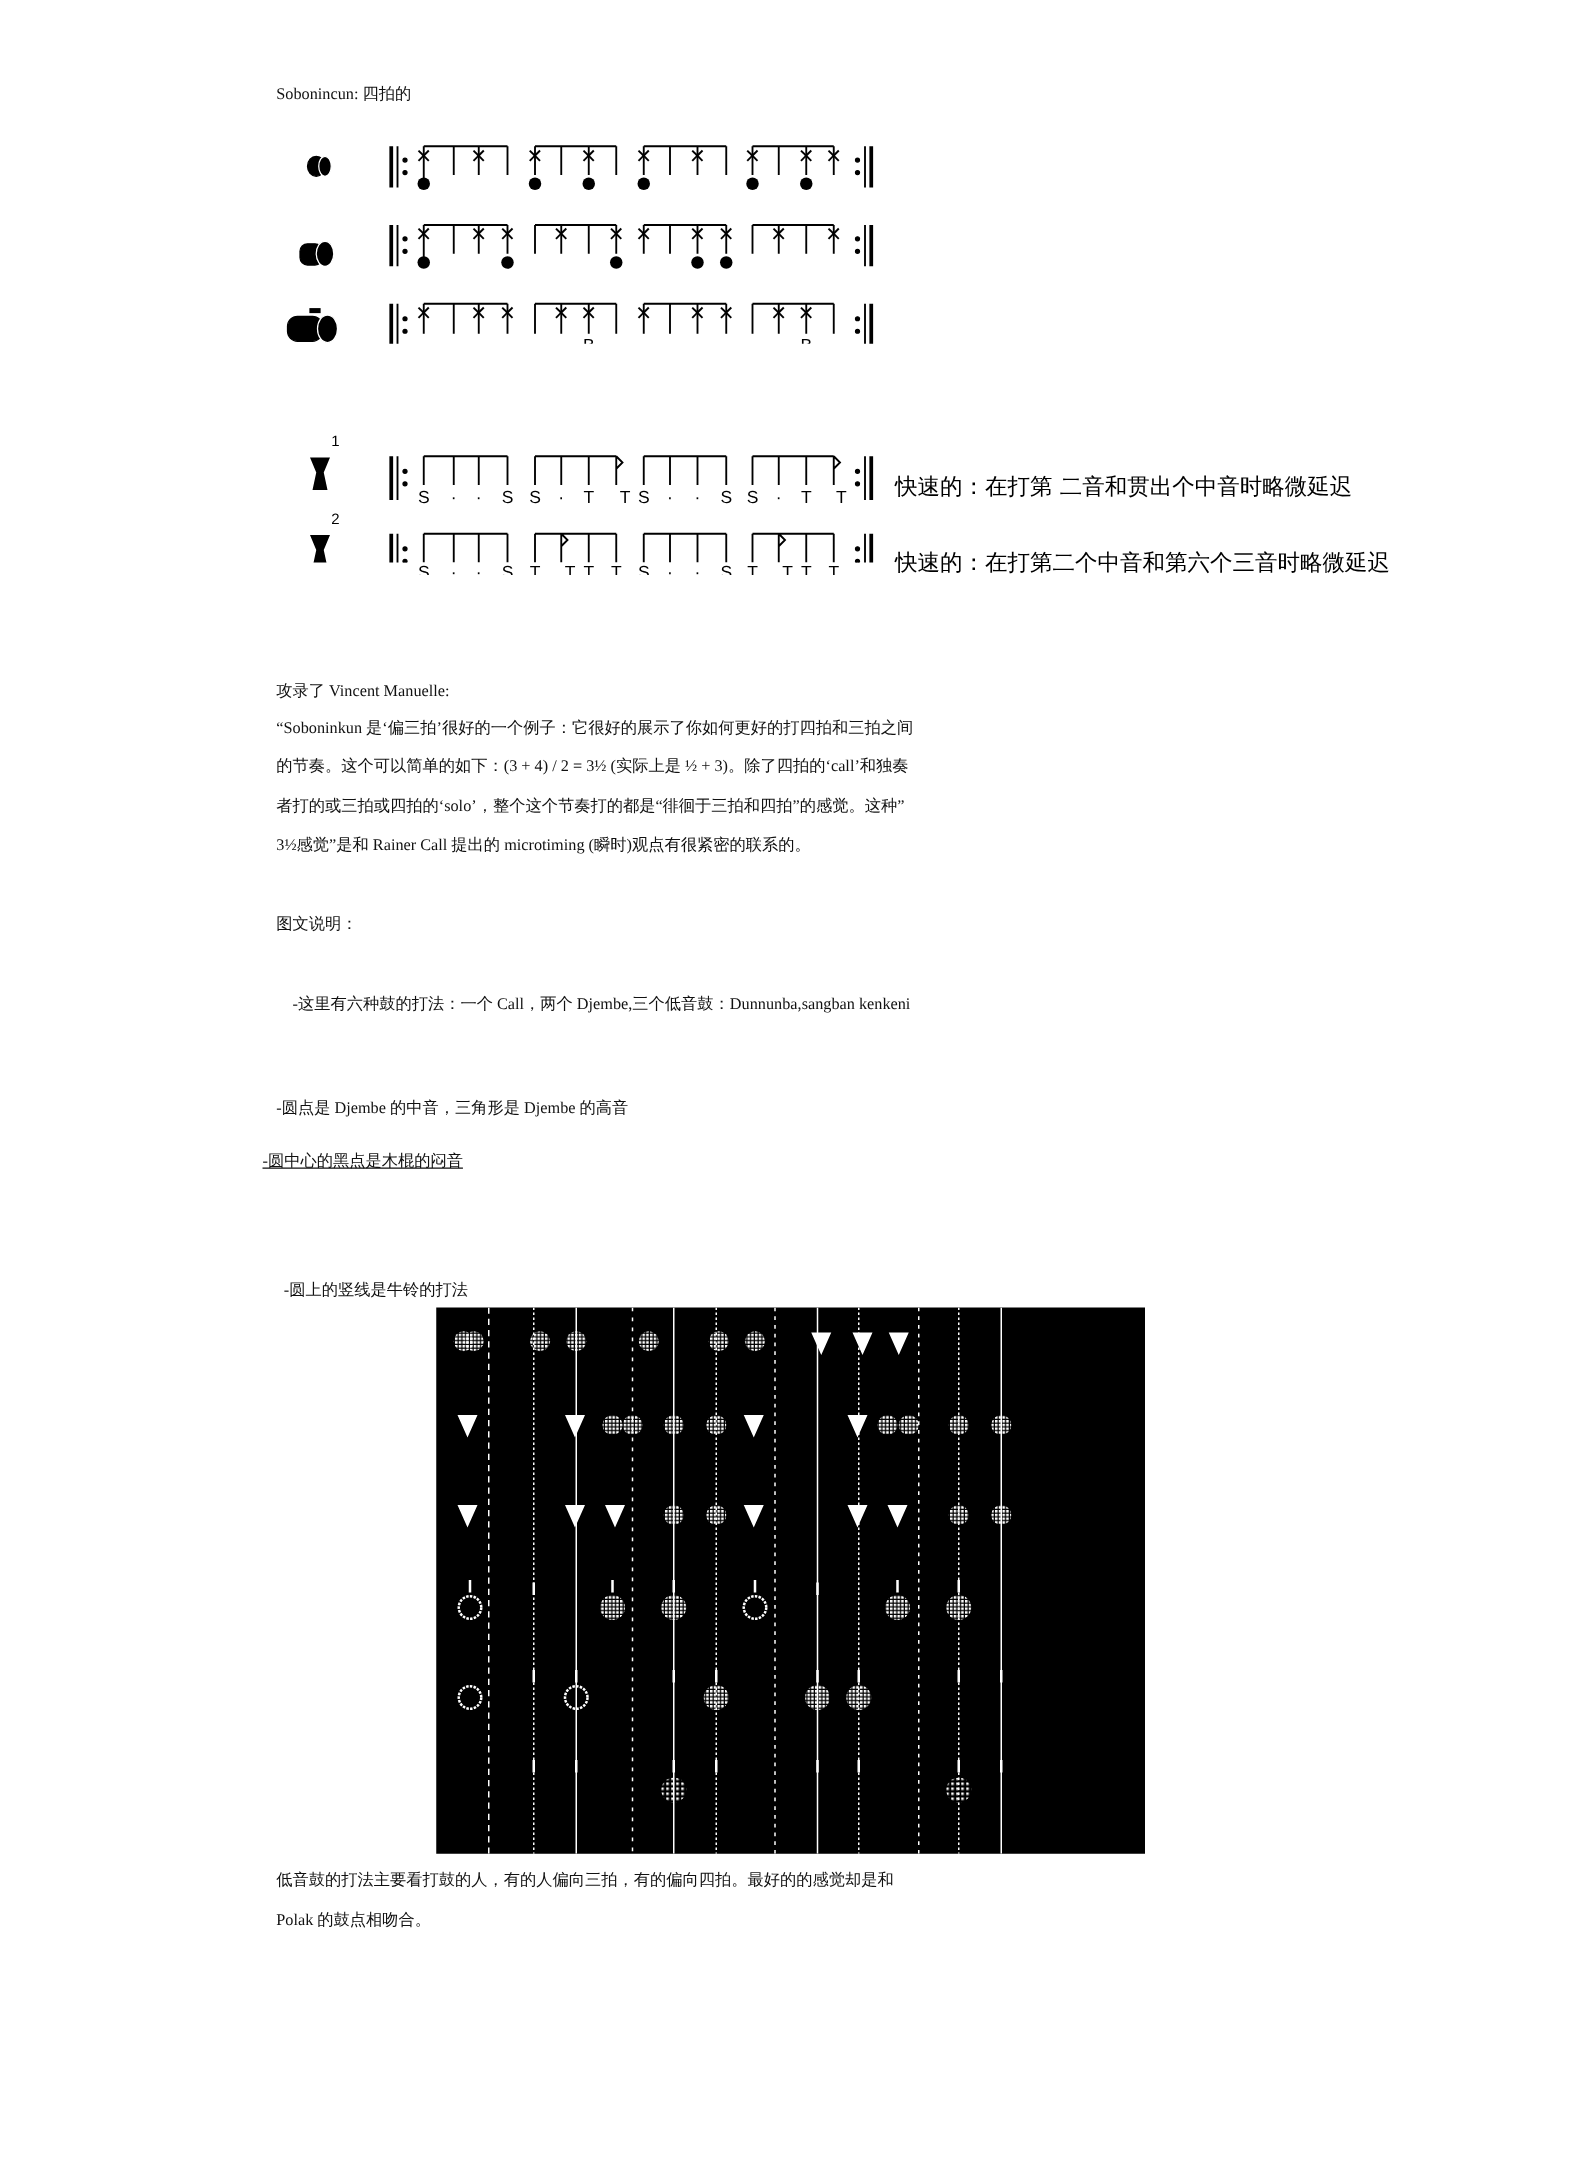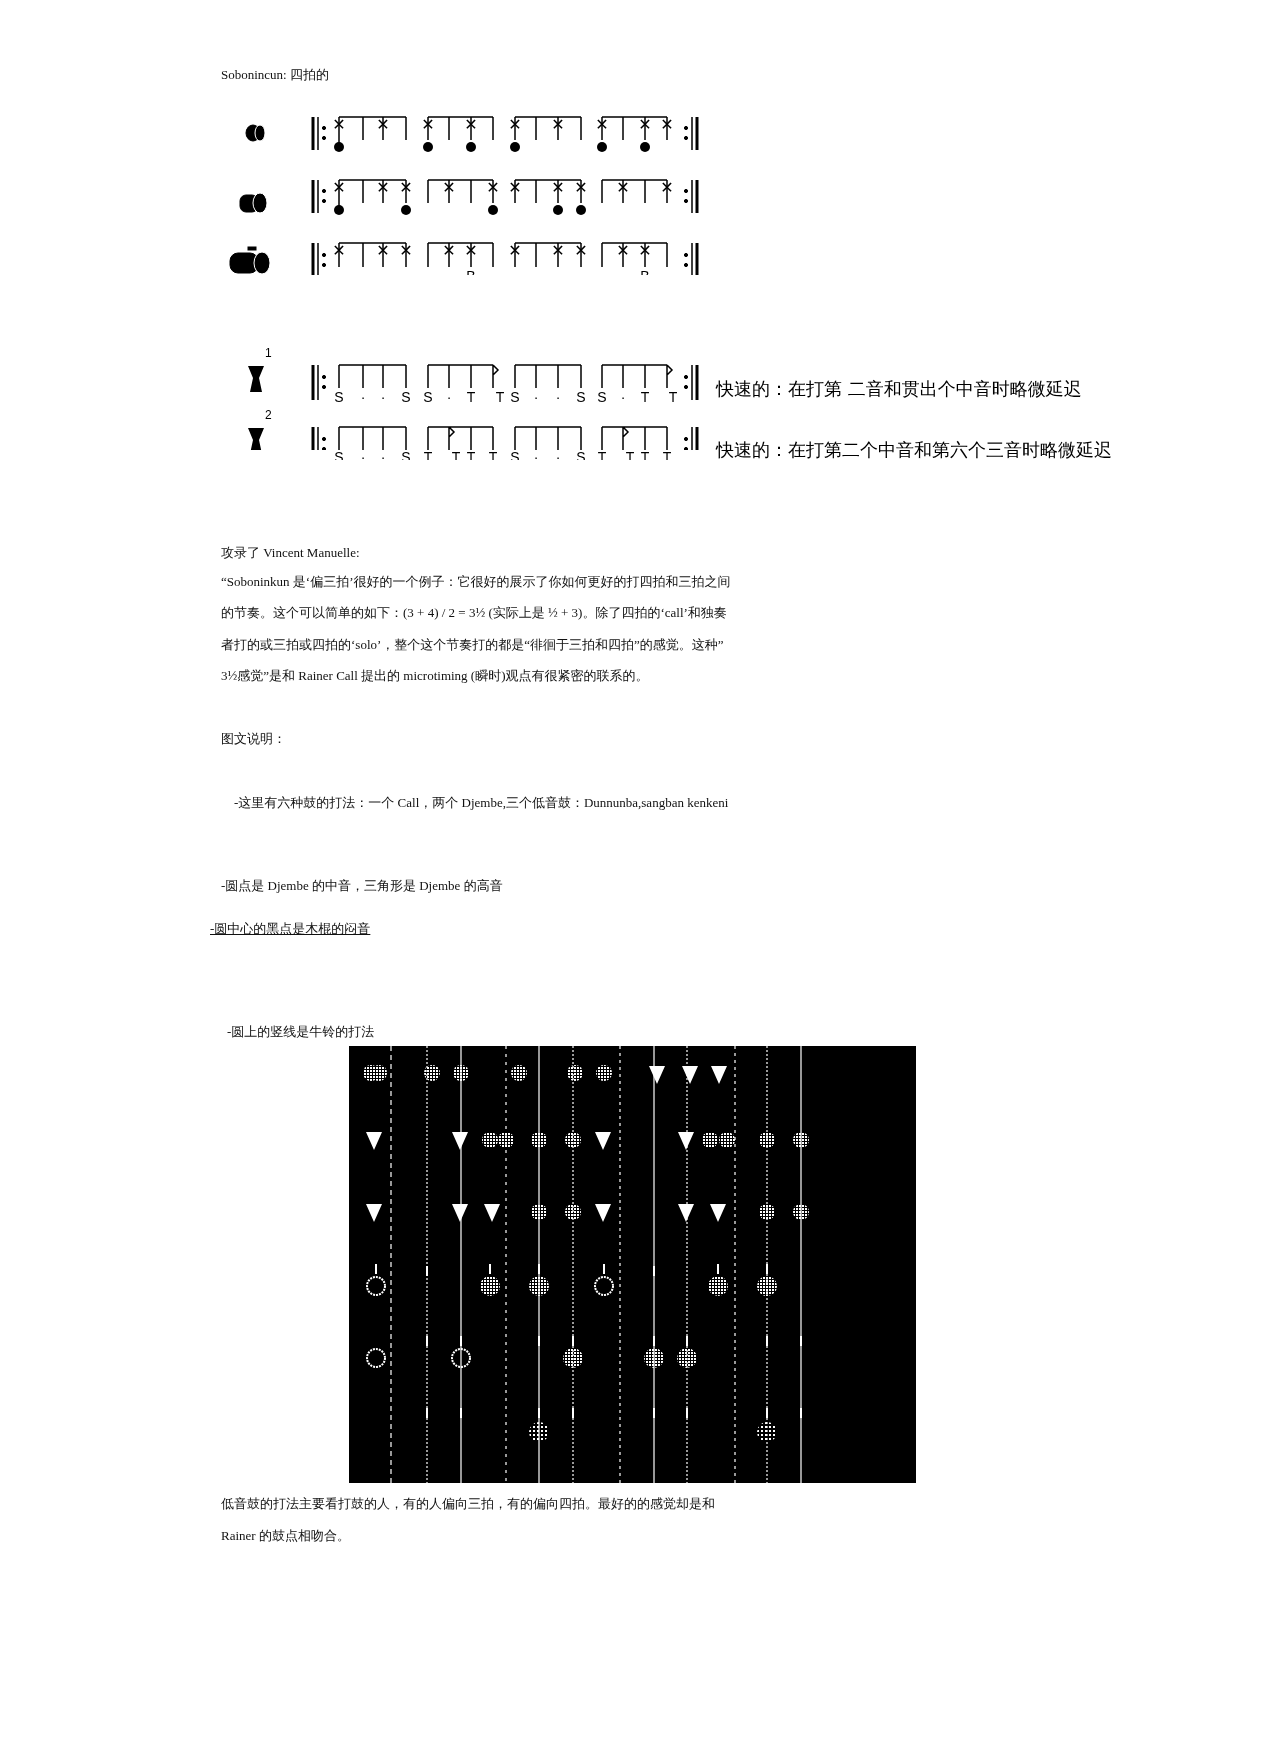--- a/index.html
+++ b/index.html
@@ -296,13 +296,13 @@
 
   <g stroke="#fff" stroke-width="2">
     <path d="M27 218 v10 M78 220 v10 M141 218 v10 M190 218 v10 M255 218 v10 M305 220 v10 M369 218 v10 M418 218 v10"></path>
     <path d="M78 290 v10 M112 290 v10 M190 290 v10 M224 290 v10 M305 290 v10 M338 290 v10 M418 290 v10 M452 290 v10"></path>
     <path d="M78 362 v10 M112 362 v10 M190 362 v10 M224 362 v10 M305 362 v10 M338 362 v10 M418 362 v10 M452 362 v10"></path>
   </g>
 </svg>
 </div>
 
 <div class="abs txt" style="left:221px;top:1489px;">低音鼓的打法主要看打鼓的人，有的人偏向三拍，有的偏向四拍。最好的的感觉却是和</div>
-<div class="abs txt" style="left:221px;top:1521px;">Rainer 的鼓点相吻合。</div>
+<div class="abs txt" style="left:221px;top:1521px;">Polak 的鼓点相吻合。</div>
 
 </body></html>

